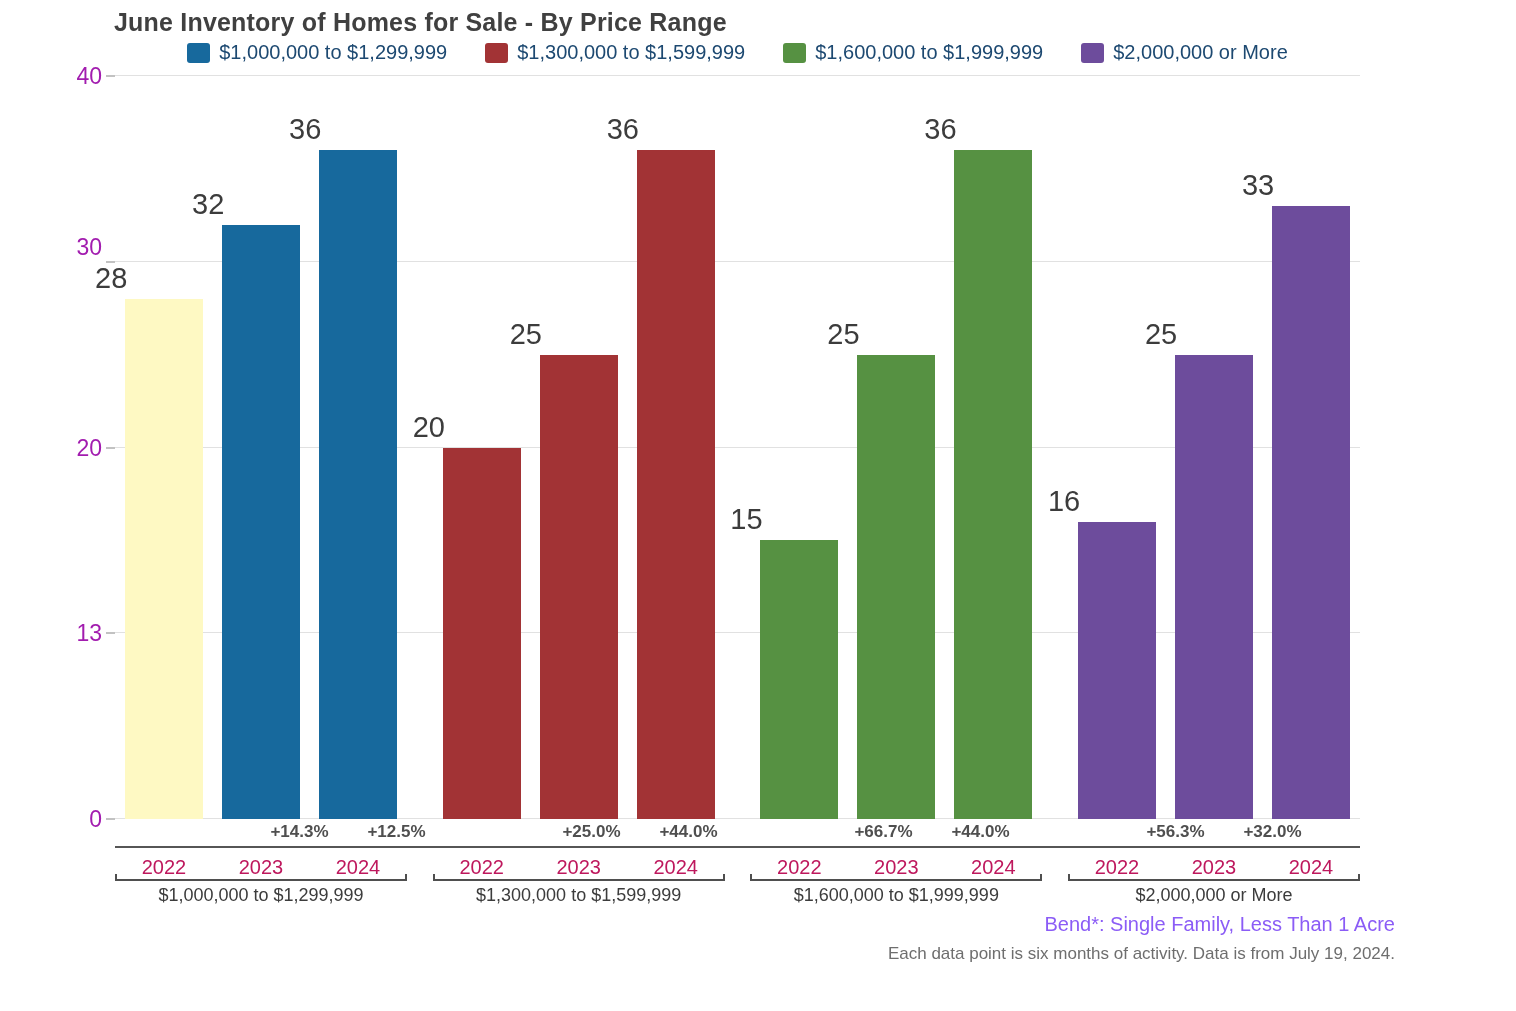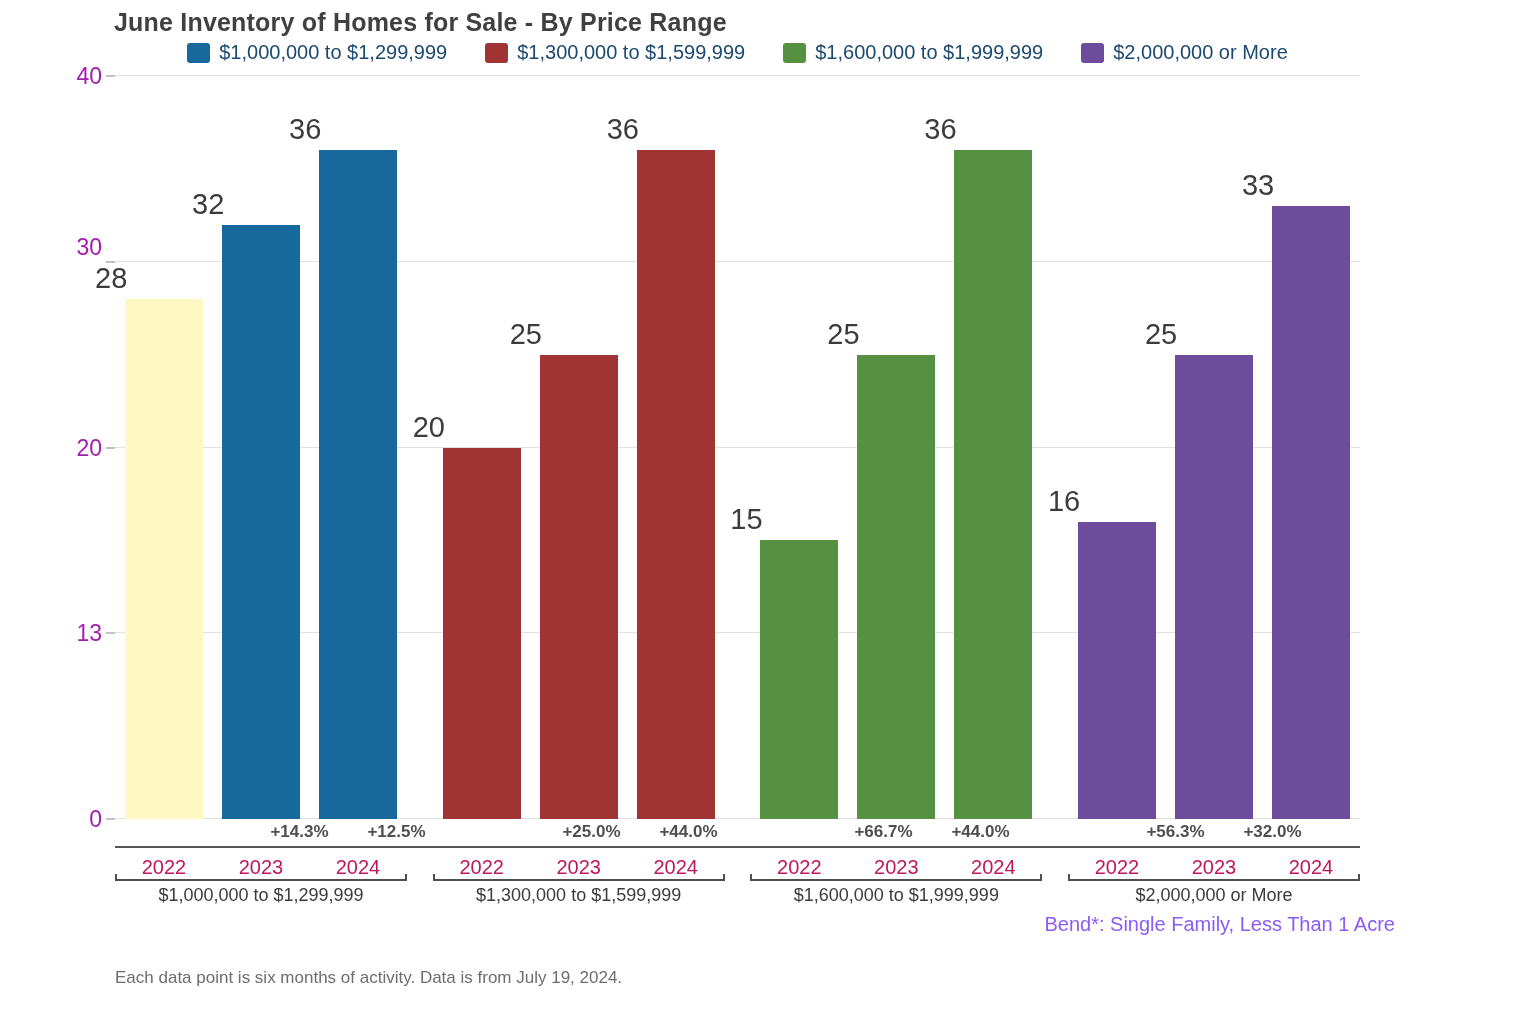--- a/index.html
+++ b/index.html
@@ -55,22 +55,22 @@
     height:7px;
     border-left:2px solid #4F4F4F; border-right:2px solid #4F4F4F; border-bottom:2px solid #4F4F4F;
   }
   .group-label { margin-top:4px; text-align:center; font-size:18px; color:#3C3C3C; }
 
   .area-label {
     position:absolute; left:115px; top:913px; width:1280px; text-align:right;
     font-size:20px; color:#8b5cf6;
   }
   .data-note {
-    position:absolute; left:115px; top:944px; width:1280px; text-align:left;
-    font-size:17px; color:#6E6E6E;margin-top:24px;
+    position:absolute; left:115px; top:944px; width:1280px; text-align:right;
+    font-size:17px; color:#6E6E6E;
   }
   .disclaimer {
     position:absolute; left:0; top:975px; width:1470px; text-align:center;
     font-size:17px; color:#454545;
   }
 </style>
 </head>
 <body>
 
 <div class="page">

